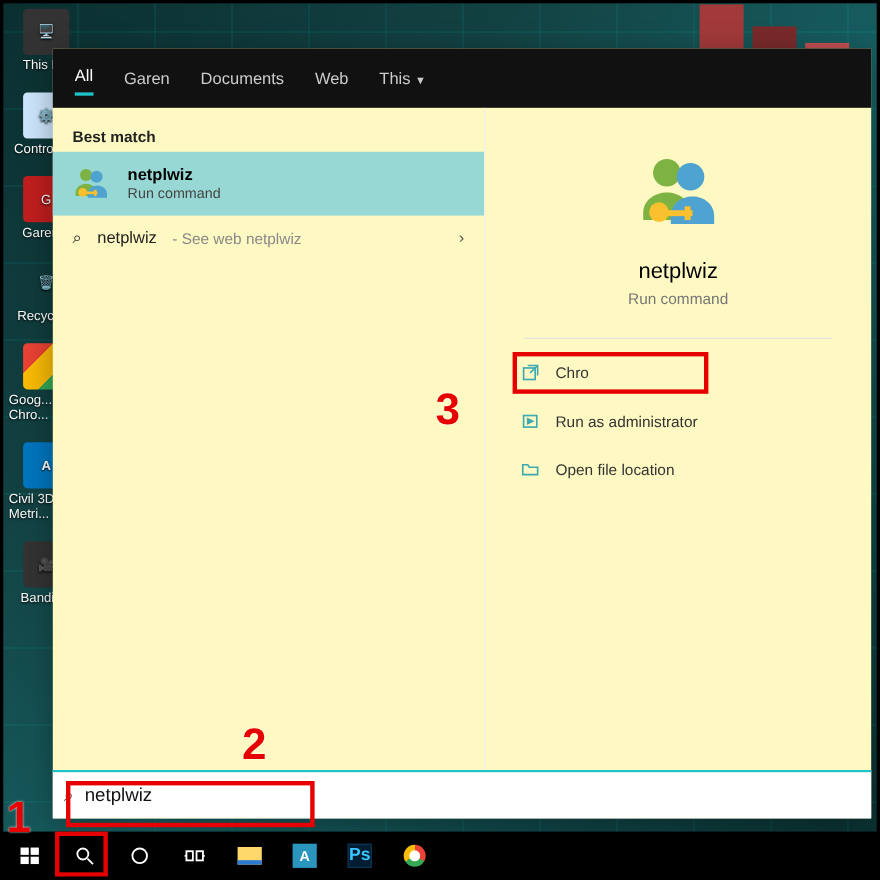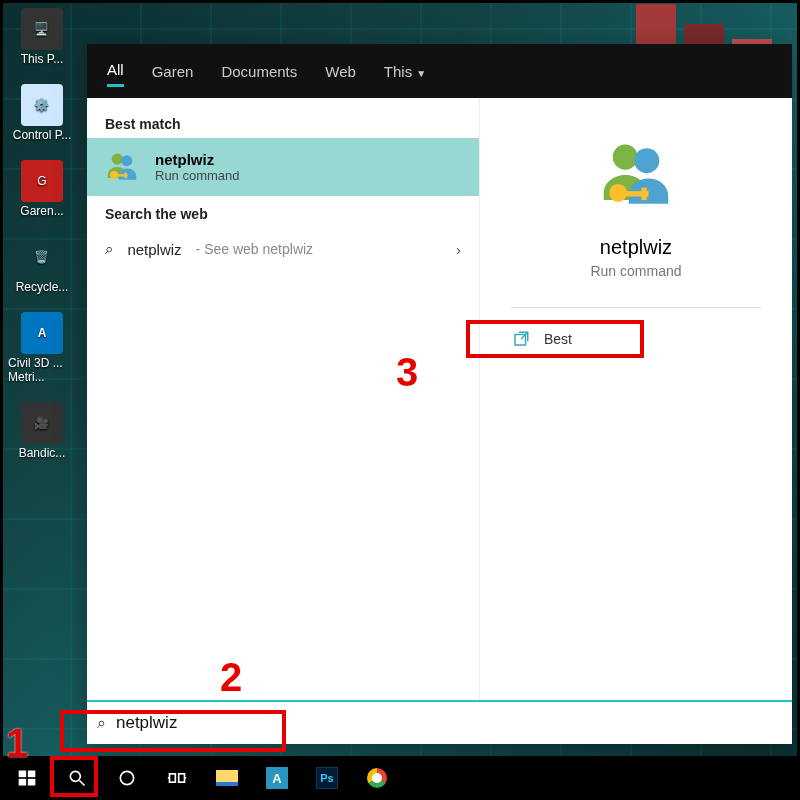--- a/index.html
+++ b/index.html
@@ -23,21 +23,21 @@
   .dicon { display:flex; flex-direction:column; align-items:center; color:#fff; font-size:12px; text-shadow:0 1px 2px #000; }
   .dicon .box { width:42px; height:42px; border-radius:4px; display:flex; align-items:center; justify-content:center; margin-bottom:2px;}
   .thispc .box{background:#333}
   .controlp .box{background:#cfe8ff}
   .garena .box{background:#c21f1f}
   .recycle .box{background:transparent}
   .chrome .box{background:linear-gradient(135deg,#ea4335 33%,#fbbc05 33% 66%,#34a853 66%)}
   .civil .box{background:#0076c0}
   .bandicam .box{background:#333}
   
-  .search-panel { position:absolute; left:48px; top:44px; right:8px; bottom:56px; background:#ffffff; box-shadow:0 8px 30px rgba(0,0,0,.35); z-index:5; display:flex; flex-direction:column;margin-left:39px;}
+  .search-panel { position:absolute; left:48px; top:44px; right:8px; bottom:56px; background:#fef9c3; box-shadow:0 8px 30px rgba(0,0,0,.35); z-index:5; display:flex; flex-direction:column;}
   .tabbar { background:#111; height:54px; display:flex; align-items:center; gap:28px; padding:0 20px; color:#ccc; font-size:15px;}
   .tabbar .tab { cursor:pointer; padding:6px 0; }
   .tabbar .tab.active { color:#fff; border-bottom:3px solid #1fc2c8; }
   .more-caret { font-size:10px; margin-left:4px; }
   .panel-body { flex:1; display:flex; min-height:0;justify-content:flex-end;}
   .left-col { width:392px; display:flex; flex-direction:column; padding-top:8px; }
   .section-label { font-size:14px; font-weight:600; color:#222; padding:10px 18px 6px; }
   .best-match { background:#97d7d4; display:flex; align-items:center; gap:14px; padding:10px 16px; }
   .best-match .micon { width:38px; height:38px; display:flex; align-items:center; justify-content:center;}
   .best-match .title { font-weight:600; font-size:15px;}
@@ -57,21 +57,21 @@
   .search-input-bar { height:44px; border-top:2px solid #1fc2c8; display:flex; align-items:center; padding:0 10px; gap:10px; background:#fff;}
   .search-input-bar .mag { font-size:16px; color:#333;}
   .search-input-bar input { border:none; outline:none; flex:1; font-size:17px; color:#111; background:transparent;}
   
   .taskbar { position:absolute; left:0; right:0; bottom:0; height:44px; background:#000; display:flex; align-items:center; padding:0 4px; gap:4px; z-index:10;}
   .tbtn { width:46px; height:40px; display:flex; align-items:center; justify-content:center; color:#fff; cursor:pointer;}
   .tbtn svg{width:20px;height:20px}
   .tbtn.app { font-size:13px; }
   .tbtn.explorer .box{width:22px;height:16px;background:#ffd86b;border-bottom:4px solid #2a7ad4;}
   .tbtn.cad .box{width:22px;height:22px;background:#2a95bd;color:#fff;display:flex;align-items:center;justify-content:center;font-weight:bold;}
-  .tbtn.ps .box{width:22px;height:22px;background:#001d33;color:#39c6ff;border:1px solid #0a3a5a;display:flex;align-items:center;justify-content:center;font-size:11px;font-weight:bold;}
+  .tbtn.ps .box{width:22px;height:22px;background:#001d33;color:#39c6ff;border:1px solid #0a3a5a;display:flex;align-items:center;justify-content:center;font-size:16px;font-weight:bold;}
   .tbtn.chrome .disc{width:20px;height:20px;border-radius:50%;background:conic-gradient(#ea4335 0 120deg,#34a853 120deg 240deg,#fbbc05 240deg 360deg);position:relative;}
   .tbtn.chrome .disc::after{content:"";position:absolute;inset:5px;background:#fff;border-radius:50%;}
   
   .annot { position:absolute; border:4px solid #e60000; z-index:30; pointer-events:none;}
   .annot-num { position:absolute; color:#e60000; font-weight:900; font-size:40px; z-index:31; pointer-events:none; text-shadow:0 0 2px #fff;}
   
   .frame { position:absolute; inset:0; border:3px solid #000; z-index:50; pointer-events:none;}
   
   .users-key svg{width:100%;height:100%;}
 </style>
@@ -95,20 +95,24 @@
       <div class="box">⚙️</div>
       <span>Control P...</span>
     </div>
   <div class="dicon garena">
       <div class="box" style="color:#fff">G</div>
       <span>Garen...</span>
     </div>
   <div class="dicon recycle">
       <div class="box">🗑️</div>
       <span>Recycle...</span>
+    </div>
+  <div class="dicon chrome">
+      <div class="box"></div>
+      <span>Goog... Chro...</span>
     </div>
   <div class="dicon civil">
       <div class="box" style="color:#fff;font-weight:bold">A</div>
       <span>Civil 3D ... Metri...</span>
     </div>
   <div class="dicon bandicam">
       <div class="box">🎥</div>
       <span>Bandic...</span>
     </div>
 </div>
@@ -135,21 +139,20 @@
               <circle cx="14" cy="34" r="5" fill="#fbc02d"></circle>
               <rect x="17" y="33" width="14" height="3" fill="#fbc02d"></rect>
               <rect x="27" y="31" width="3" height="7" fill="#fbc02d"></rect>
             </svg>
         </div>
         <div>
           <div class="title">netplwiz</div>
           <div class="sub">Run command</div>
         </div>
       </div>
-      <div class="section-label">Search the web</div>
       <div class="web-row">
         <span style="font-size:15px">⌕</span>
         <span>netplwiz</span>
         <span class="sub"> - See web netplwiz</span>
         <span class="chev">›</span>
       </div>
     </div>
 
     <div class="right-col">
       <div class="bigicon users-key">
@@ -168,21 +171,38 @@
       <div class="sep"></div>
       <div class="action-list">
         <div class="action-item">
           <span class="aicon">
               <svg viewBox="0 0 24 24" fill="none" stroke="currentColor" stroke-width="2">
                 <rect x="4" y="6" width="14" height="14"></rect>
                 <path d="M9 3h12v12"></path>
                 <path d="M21 3l-9 9"></path>
               </svg>
             </span>
-          <span>Best</span>
+          <span>Chro</span>
+        </div>
+        <div class="action-item">
+          <span class="aicon">
+              <svg viewBox="0 0 24 24" fill="none" stroke="currentColor" stroke-width="2">
+                <rect x="4" y="5" width="16" height="14"></rect>
+                <path d="M9 9l6 3-6 3z" fill="currentColor"></path>
+              </svg>
+            </span>
+          <span>Run as administrator</span>
+        </div>
+        <div class="action-item">
+          <span class="aicon">
+              <svg viewBox="0 0 24 24" fill="none" stroke="currentColor" stroke-width="2">
+                <path d="M3 6h6l2 3h10v9H3z"></path>
+              </svg>
+            </span>
+          <span>Open file location</span>
         </div>
       </div>
     </div>
   </div>
 
   <div class="search-input-bar">
     <span class="mag">⌕</span>
     <input type="text" value="netplwiz" style="">
   </div>
 </div>

